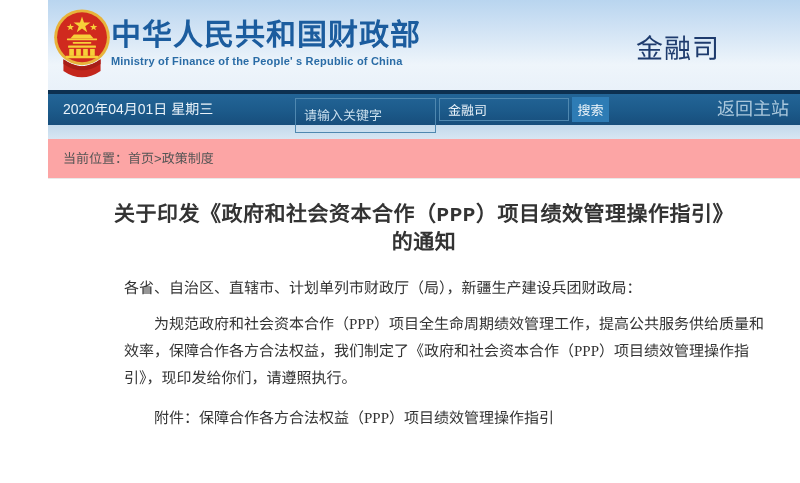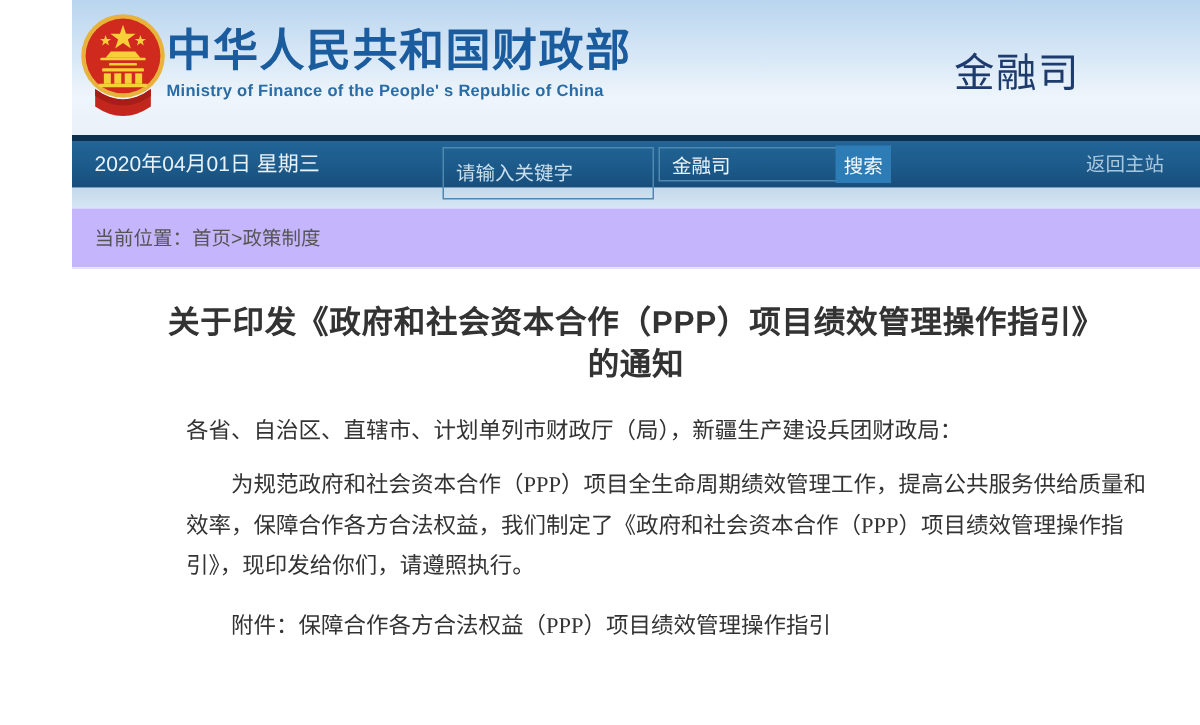--- a/index.html
+++ b/index.html
@@ -99,77 +99,77 @@
     background: transparent;
     border: 1px solid #4f88b0;
     color: #eaf3fa;
     font-size: 13px;
     padding: 0 8px;
     outline: none;
     font-family: "Liberation Sans", sans-serif;
   }
   .nav-search-btn {
     position: absolute;
-    left: 509px;
+    left: 524px;
     top: 3px;
     width: 37px;
     height: 25px;
     background: #2e7cb5;
     border: none;
     color: #f2f8fc;
     font-size: 13px;
     cursor: pointer;
     font-family: "Liberation Sans", sans-serif;
   }
   .nav-home-link {
     position: absolute;
-    right: 24px;
+    right: 11px;
     top: 0;
     height: 35px;
     line-height: 31px;
     color: #a9c7dc;
-    font-size: 13px;
+    font-size: 18px;
     text-decoration: none;
     cursor: pointer;
   }
 
   
   .sub-band {
     width: 100%;
     height: 14px;
     background: linear-gradient(180deg, #c3d9ec 0%, #d7e6f3 100%);
   }
 
   
   .breadcrumb {
     height: 40px;
     line-height: 40px;
     padding-left: 15px;
     font-size: 13px;
     color: #555555;
-    background: #c4b5fd;
+    background: #fca5a5;
     border-bottom: 1px solid #e9e9e9;
   }
   .breadcrumb span { color: #555555; }
   .breadcrumb .crumb-link { cursor: pointer; }
 
   
   .article {
     padding: 0 28px;
     color: #333333;
   }
   .article-title {
     text-align: center;
     margin: 23px 30px 0;
     font-size: 21px;
     font-weight: bold;
     color: #333333;
     letter-spacing: 0.5px;
     line-height: 28px;
-    font-family: Liberation Sans, sans-serif;
+    font-family: Liberation Mono, monospace;
   }
   .doc-number {
     text-align: center;
     margin-top: 15px;
     font-size: 15px;
     color: #333333;
     font-family: "Liberation Serif", "DejaVu Serif", serif;
   }
   .body-para {
     font-size: 15px;

